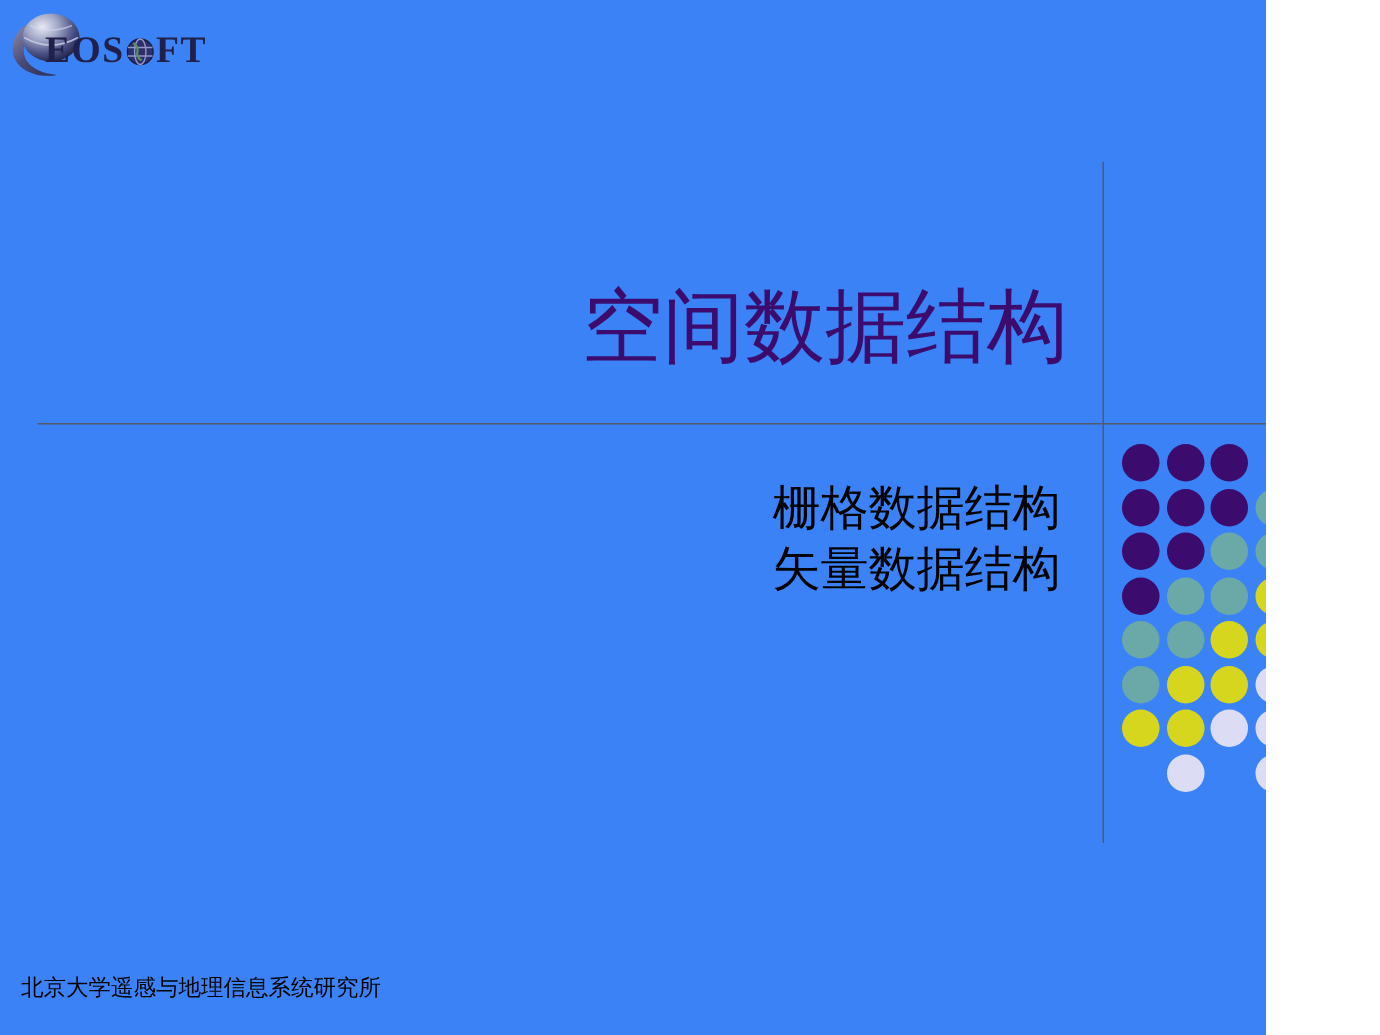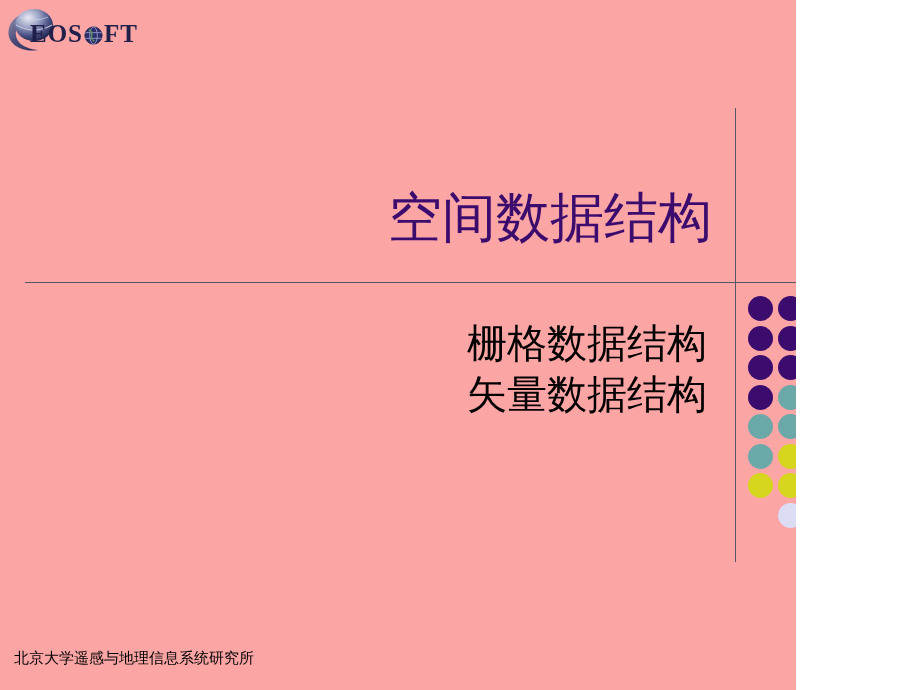--- a/index.html
+++ b/index.html
@@ -4,23 +4,24 @@
 <style>
   html, body {
     margin: 0;
     padding: 0;
     background: #ffffff;
   }
   #slide {
     position: relative;
     width: 796px;
     height: 690px;
-    background: #fca5a5;
+    background: #3b82f6;
     overflow: hidden;
     font-family: "Liberation Serif", "DejaVu Serif", serif;
+    padding-left: 48px;
   }
 
   
   #logo {
     position: absolute;
     left: 4px;
     top: 6px;
     width: 170px;
     height: 48px;
   }
@@ -92,21 +93,21 @@
   }
 
   
   #subtitle {
     position: absolute;
     left: 200px;
     top: 318px;
     width: 507px;
     text-align: right;
     color: #000000;
-    font-size: 40px;
+    font-size: 32px;
     line-height: 1.28;
     white-space: nowrap;
   }
   .sub-line { display: block; }
 
   
   #dots {
     position: absolute;
     left: 748px;
     top: 296px;

